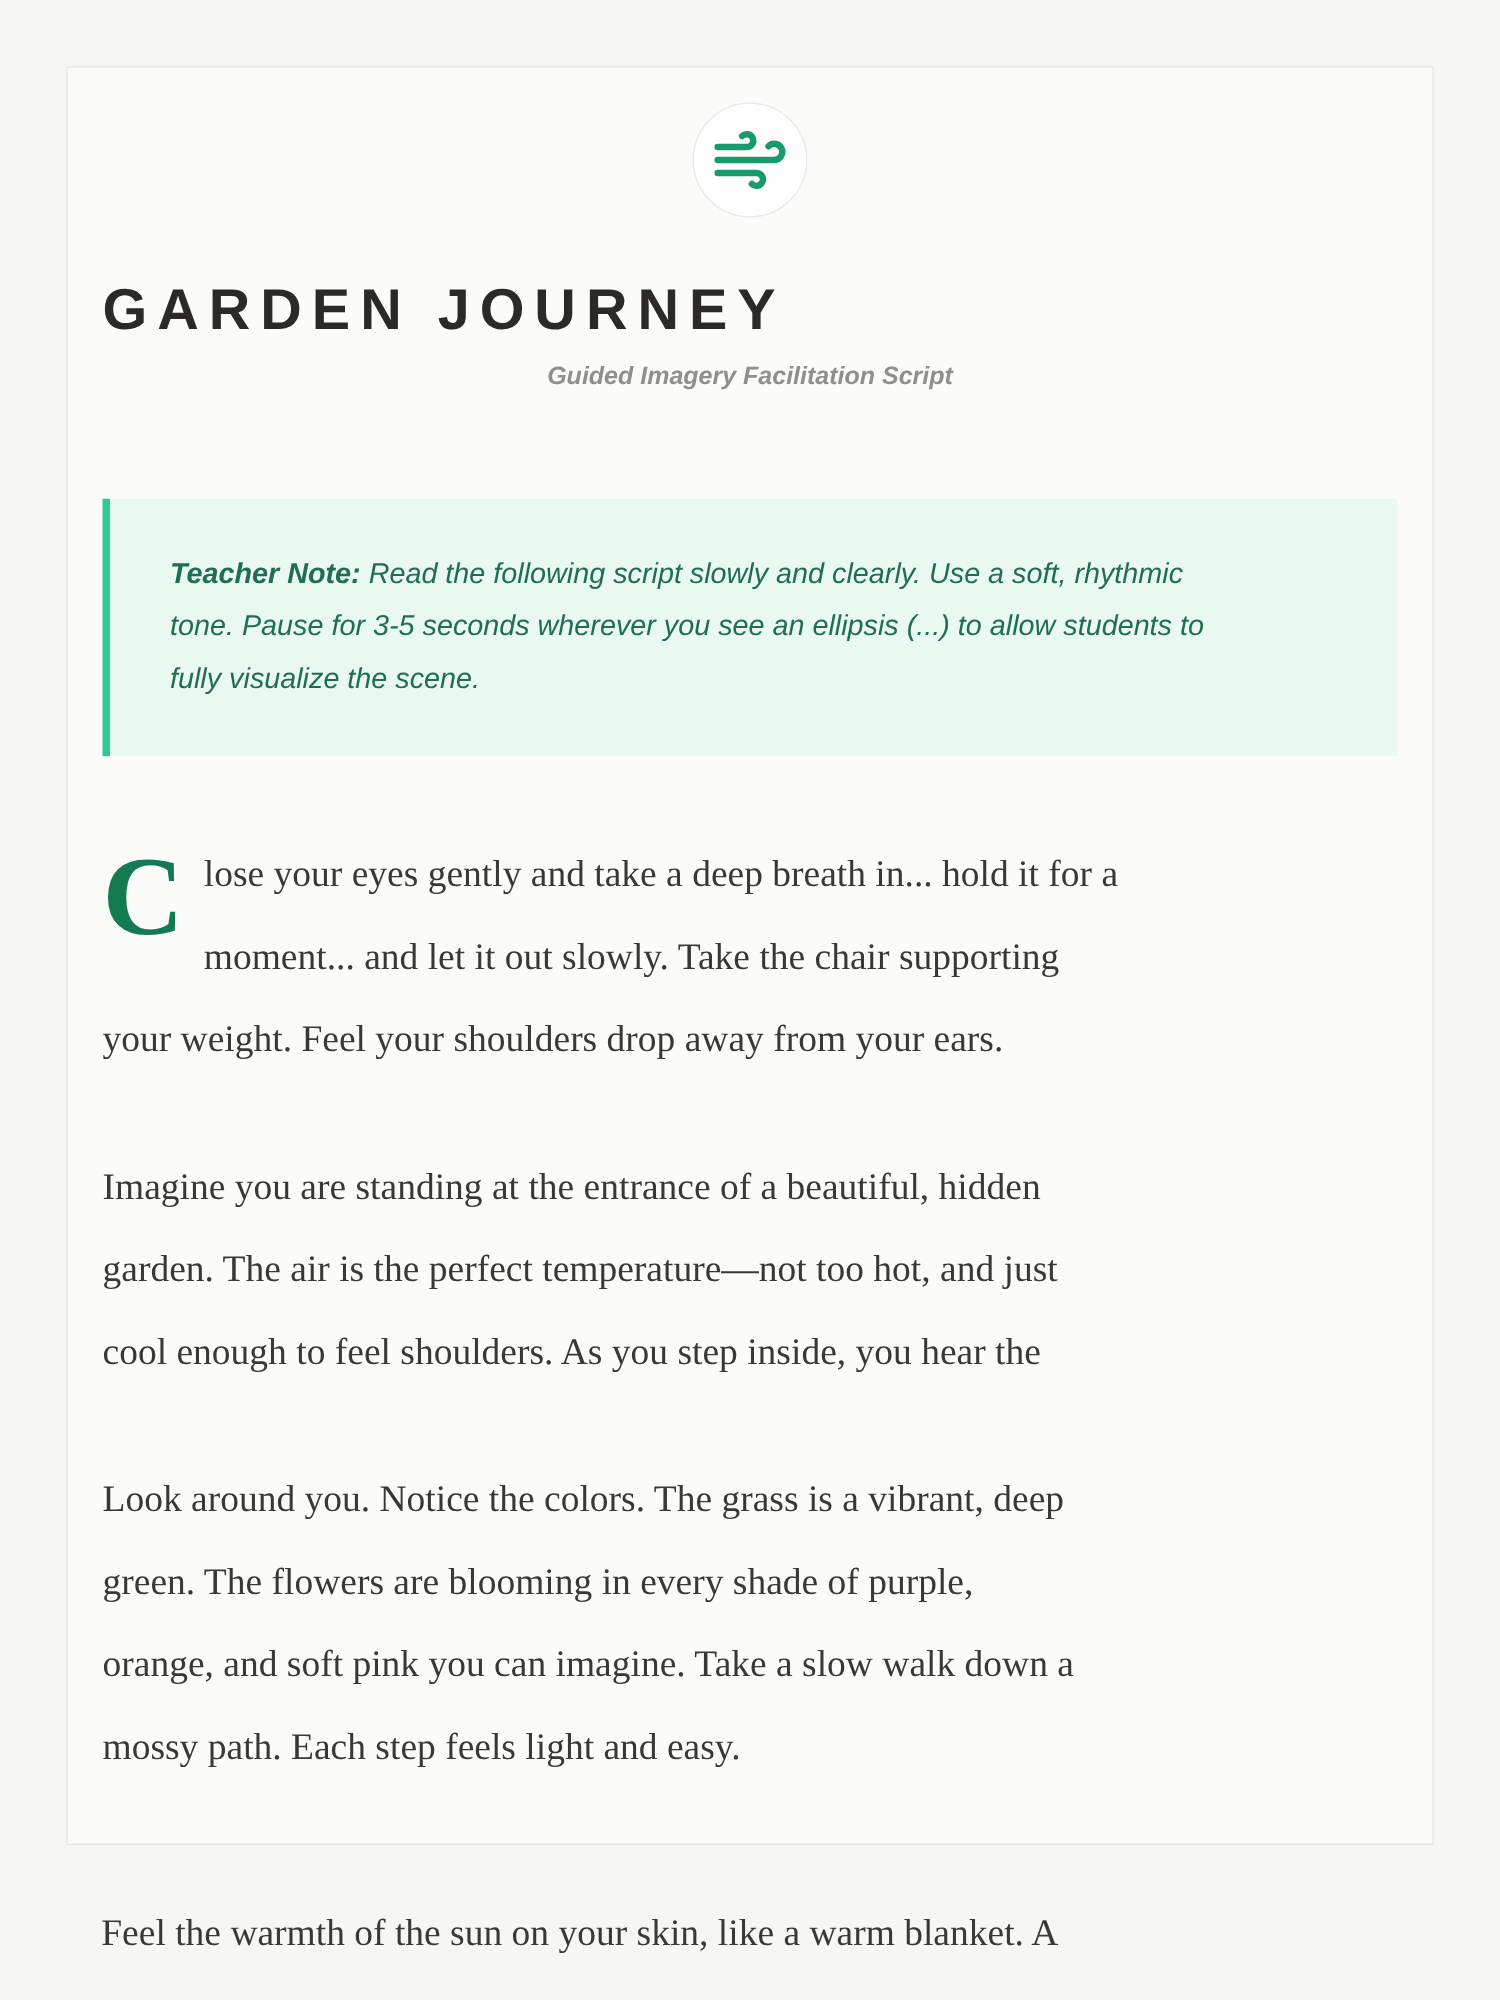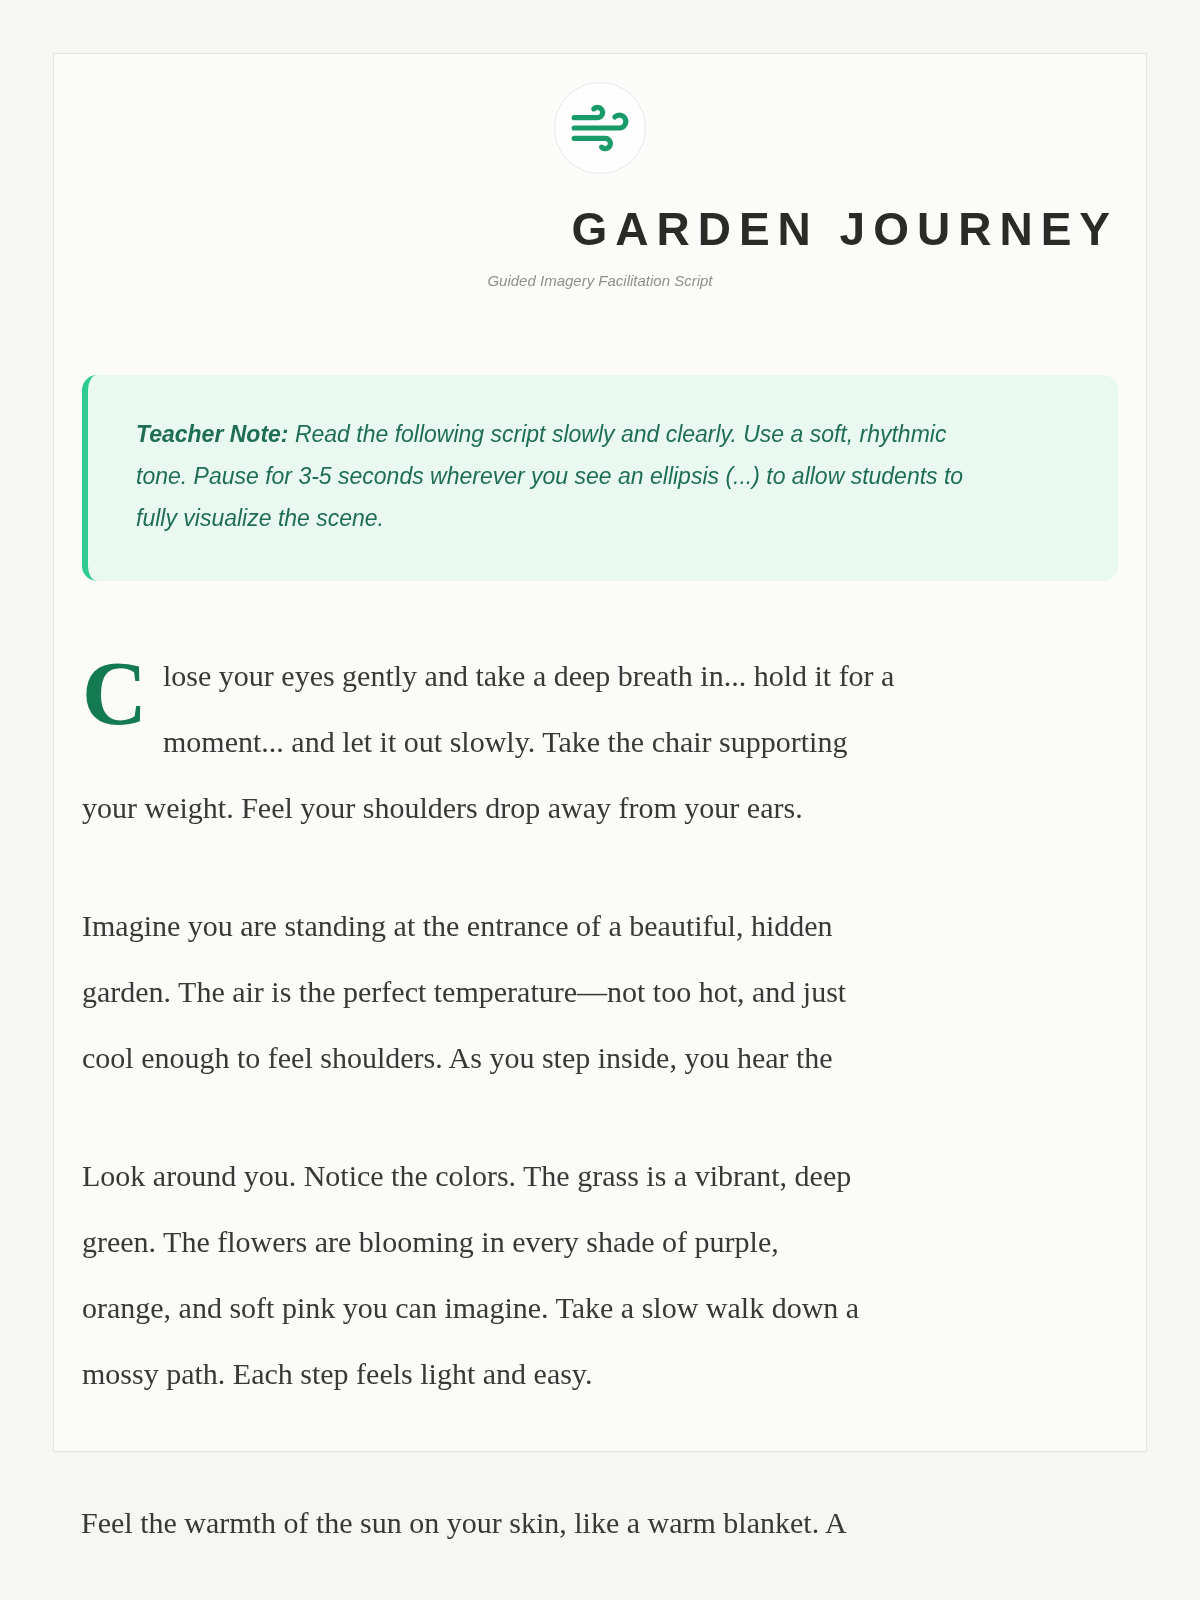--- a/index.html
+++ b/index.html
@@ -31,47 +31,47 @@
   .icon-circle{
     width:92px;height:92px;
     border-radius:50%;
     background:#fefefe;
     border:1px solid #e7e7e5;
     margin:0 auto;
     display:flex;align-items:center;justify-content:center;
   }
   .icon-circle svg{display:block;}
   .doc-title{
-    margin-top:28px;
-    text-align:right;
+    margin-top:46px;
+    text-align:left;
     font-family:"Liberation Sans","DejaVu Sans",sans-serif;
     font-weight:700;
     font-size:46px;
     letter-spacing:8px;
     color:var(--title-color);
   }
   .doc-subtitle{
     margin-top:16px;
     text-align:center;
     font-family:"Liberation Sans","DejaVu Sans",sans-serif;
     font-style:italic;
-    font-size:15px;
+    font-size:20px;
     color:var(--subtitle-color);
+    font-weight:bold;
   }
   .teacher-note{
     margin-top:86px;
     background:var(--note-bg);
     border-left:6px solid var(--note-border);
     padding:38px 140px 42px 48px;
     font-family:"Liberation Sans","DejaVu Sans",sans-serif;
     font-style:italic;
     font-size:23px;
     line-height:42px;
     color:var(--note-text);
-    border-radius:15px;
   }
   .teacher-note strong{font-weight:700;}
   .script-body{
     margin-top:62px;
     color:var(--body-text);
     font-size:30px;
   }
   .para{margin-top:52px;}
   .para:first-child{margin-top:0;}
   .para .line{

